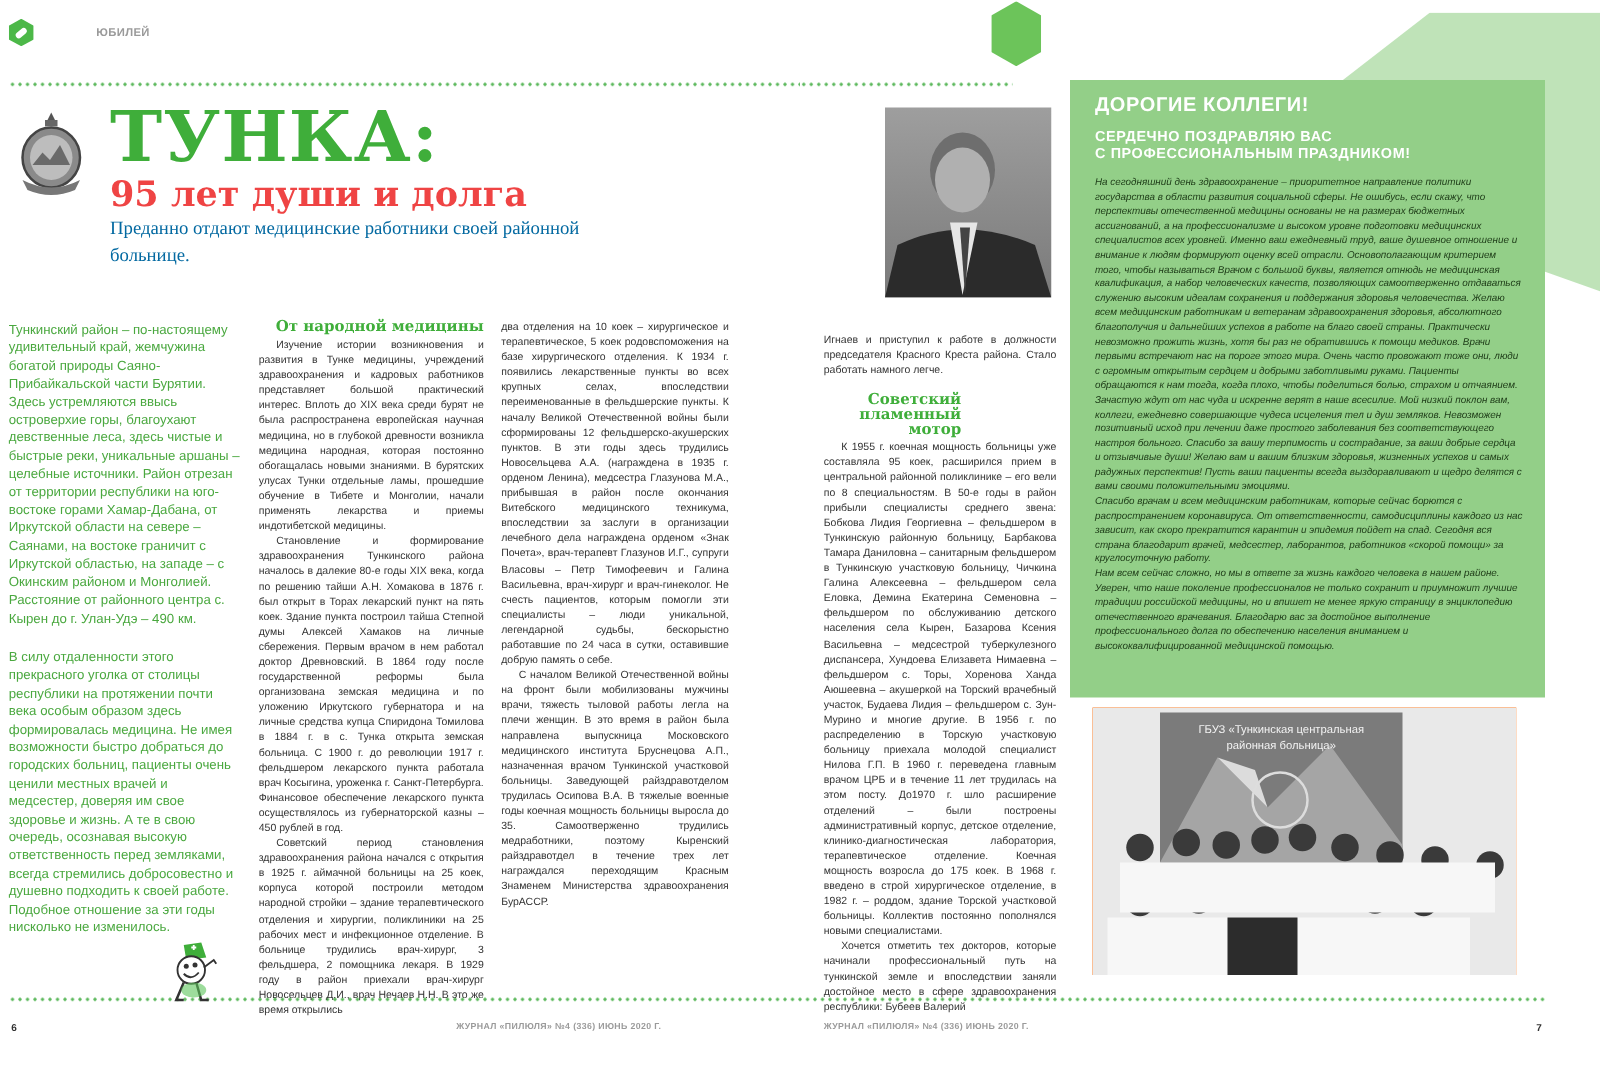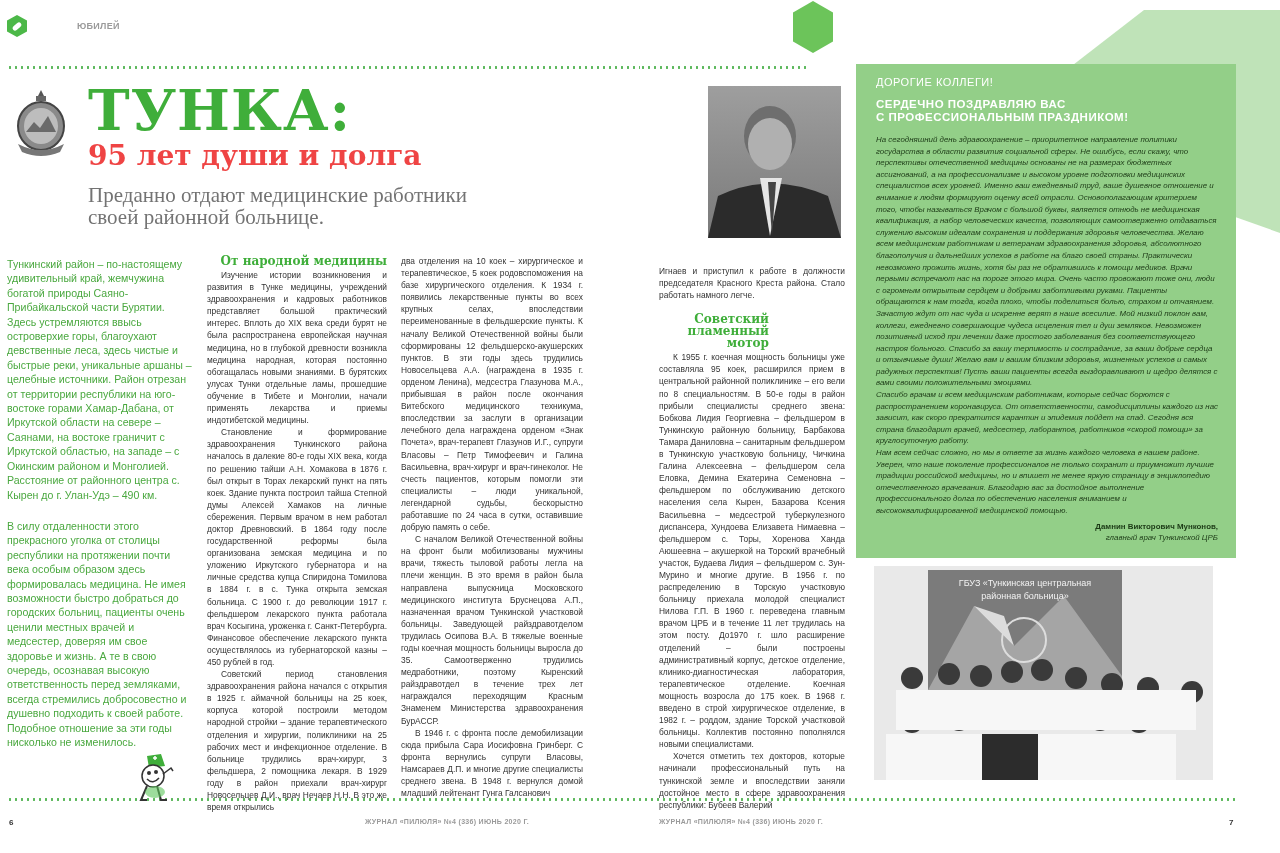--- a/index.html
+++ b/index.html
@@ -23,35 +23,35 @@
   .hex-bg { position: absolute; left: 1040px; top: 10px; width: 260px; height: 230px; background: #b8e0b0;
     clip-path: polygon(40% 0, 100% 0, 100% 100%, 0 60%, 0 35%); opacity: 0.9; }
 
   
   .emblem { position: absolute; left: 12px; top: 88px; width: 58px; height: 70px; }
 
   .title-main { position: absolute; left: 88px; top: 82px; font-family: "DejaVu Serif", serif;
     font-weight: bold; font-size: 56px; line-height: 56px; color: #3fae3a; letter-spacing: 1px; }
   .title-sub { position: absolute; left: 88px; top: 140px; font-family: "DejaVu Serif", serif;
     font-weight: bold; font-size: 28px; line-height: 32px; color: #ef4444; }
-  .lead { position: absolute; left: 88px; top: 184px; width: 380px; font-family: "Liberation Serif", serif;
-    font-size: 21px; line-height: 22px; color: #737373; }
+  .lead { position: absolute; left: 88px; top: 172px; width: 380px; font-family: "Liberation Serif", serif;
+    font-size: 15px; line-height: 22px; color: #0369a1; }
 
   .intro { position: absolute; left: 7px; width: 185px; font-size: 10.6px; line-height: 14.4px; color: #4aa83f; }
 
   .col { position: absolute; font-size: 8.4px; line-height: 12.1px; color: #333; text-align: justify; }
   .col p { text-indent: 14px; }
   .col p.noindent { text-indent: 0; }
   .col h3 { font-family: "DejaVu Serif", serif; font-weight: bold; color: #3fae3a; font-size: 12px; line-height: 12px; margin: 0 0 2px 0; text-align: right; }
 
   .portrait { position: absolute; left: 708px; top: 86px; width: 133px; height: 152px; background: linear-gradient(#9e9e9e, #7a7a7a); overflow: hidden; }
   .group-photo { position: absolute; left: 874px; top: 566px; width: 339px; height: 214px; background: #f97316; overflow: hidden; }
 
   .greeting-box { position: absolute; left: 856px; top: 64px; width: 380px; height: 494px; background: #93cf88; padding: 12px 18px 0 20px; }
-  .gb-h1 { font-size: 11px; font-weight: normal; color: #ffffff; letter-spacing: 0.5px; margin-bottom: 10px; }
+  .gb-h1 { font-size: 16px; font-weight: bold; color: #ffffff; letter-spacing: 0.5px; margin-bottom: 10px; }
   .gb-h2 { font-size: 11.5px; font-weight: bold; color: #ffffff; letter-spacing: 0.5px; line-height: 13px; margin-bottom: 10px; }
   .gb-body { font-size: 7.9px; line-height: 11.6px; color: #1c3a16; }
   .gb-body p { margin: 0; font-style: italic; }
   .gb-sign { text-align: right; font-size: 7.9px; line-height: 11.6px; color: #1c3a16; margin-top: 4px; }
   .gb-sign .name { font-weight: bold; }
   .gb-sign .role { font-style: italic; }
 
   .footer-num { position: absolute; top: 818px; font-size: 8px; font-weight: bold; color: #333; }
   .footer-mag { position: absolute; top: 818px; font-size: 7px; font-weight: bold; color: #9a9a9a; letter-spacing: 0.3px; }
   .mascot { position: absolute; left: 133px; top: 752px; width: 44px; height: 52px; }
@@ -104,21 +104,20 @@
 <div class="col" style="left:207px; top:255px; width:180px;">
   <h3>От народной медицины</h3>
   <p>Изучение истории возникновения и развития в Тунке медицины, учреждений здравоохранения и кадровых работников представляет большой практический интерес. Вплоть до XIX века среди бурят не была распространена европейская научная медицина, но в глубокой древности возникла медицина народная, которая постоянно обогащалась новыми знаниями. В бурятских улусах Тунки отдельные ламы, прошедшие обучение в Тибете и Монголии, начали применять лекарства и приемы индотибетской медицины.</p>
   <p>Становление и формирование здравоохранения Тункинского района началось в далекие 80-е годы XIX века, когда по решению тайши А.Н. Хомакова в 1876 г. был открыт в Торах лекарский пункт на пять коек. Здание пункта построил тайша Степной думы Алексей Хамаков на личные сбережения. Первым врачом в нем работал доктор Древновский. В 1864 году после государственной реформы была организована земская медицина и по уложению Иркутского губернатора и на личные средства купца Спиридона Томилова в 1884 г. в с. Тунка открыта земская больница. С 1900 г. до революции 1917 г. фельдшером лекарского пункта работала врач Косыгина, уроженка г. Санкт-Петербурга. Финансовое обеспечение лекарского пункта осуществлялось из губернаторской казны – 450 рублей в год.</p>
   <p>Советский период становления здравоохранения района начался с открытия в 1925 г. аймачной больницы на 25 коек, корпуса которой построили методом народной стройки – здание терапевтического отделения и хирургии, поликлиники на 25 рабочих мест и инфекционное отделение. В больнице трудились врач-хирург, 3 фельдшера, 2 помощника лекаря. В 1929 году в район приехали врач-хирург Новосельцев Д.И., врач Нечаев Н.Н. В это же время открылись</p>
 </div>
 
 <div class="col" style="left:401px; top:255px; width:182px;">
   <p class="noindent">два отделения на 10 коек – хирургическое и терапевтическое, 5 коек родовспоможения на базе хирургического отделения. К 1934 г. появились лекарственные пункты во всех крупных селах, впоследствии переименованные в фельдшерские пункты. К началу Великой Отечественной войны были сформированы 12 фельдшерско-акушерских пунктов. В эти годы здесь трудились Новосельцева А.А. (награждена в 1935 г. орденом Ленина), медсестра Глазунова М.А., прибывшая в район после окончания Витебского медицинского техникума, впоследствии за заслуги в организации лечебного дела награждена орденом «Знак Почета», врач-терапевт Глазунов И.Г., супруги Власовы – Петр Тимофеевич и Галина Васильевна, врач-хирург и врач-гинеколог. Не счесть пациентов, которым помогли эти специалисты – люди уникальной, легендарной судьбы, бескорыстно работавшие по 24 часа в сутки, оставившие добрую память о себе.</p>
   <p>С началом Великой Отечественной войны на фронт были мобилизованы мужчины врачи, тяжесть тыловой работы легла на плечи женщин. В это время в район была направлена выпускница Московского медицинского института Бруснецова А.П., назначенная врачом Тункинской участковой больницы. Заведующей райздравотделом трудилась Осипова В.А. В тяжелые военные годы коечная мощность больницы выросла до 35. Самоотверженно трудились медработники, поэтому Кыренский райздравотдел в течение трех лет награждался переходящим Красным Знаменем Министерства здравоохранения БурАССР.</p>
-  <p>В 1946 г. с фронта после демобилизации сюда прибыла Сара Иосифовна Гринберг. С фронта вернулись супруги Власовы, Намсараев Д.П. и многие другие специалисты среднего звена. В 1948 г. вернулся домой младший лейтенант Гунга Галсанович</p>
 </div>
 
 <div class="portrait">
   <svg viewBox="0 0 133 152" width="133" height="152">
     <ellipse cx="62" cy="50" rx="26" ry="30" fill="#6e6e6e"></ellipse>
     <ellipse cx="62" cy="58" rx="22" ry="26" fill="#b0b0b0"></ellipse>
     <path d="M0 152 L10 110 Q62 85 120 110 L133 152 Z" fill="#2b2b2b"></path>
     <path d="M52 92 L62 150 L74 92 Z" fill="#e6e6e6"></path>
     <path d="M60 96 L64 150 L68 96 Z" fill="#444"></path>
   </svg>
@@ -134,24 +133,20 @@
 <div class="greeting-box">
   <div class="gb-h1">ДОРОГИЕ КОЛЛЕГИ!</div>
   <div class="gb-h2">
     <div>СЕРДЕЧНО ПОЗДРАВЛЯЮ ВАС</div>
     <div>С ПРОФЕССИОНАЛЬНЫМ ПРАЗДНИКОМ!</div>
   </div>
   <div class="gb-body">
     <p>На сегодняшний день здравоохранение – приоритетное направление политики государства в области развития социальной сферы. Не ошибусь, если скажу, что перспективы отечественной медицины основаны не на размерах бюджетных ассигнований, а на профессионализме и высоком уровне подготовки медицинских специалистов всех уровней. Именно ваш ежедневный труд, ваше душевное отношение и внимание к людям формируют оценку всей отрасли. Основополагающим критерием того, чтобы называться Врачом с большой буквы, является отнюдь не медицинская квалификация, а набор человеческих качеств, позволяющих самоотверженно отдаваться служению высоким идеалам сохранения и поддержания здоровья человечества. Желаю всем медицинским работникам и ветеранам здравоохранения здоровья, абсолютного благополучия и дальнейших успехов в работе на благо своей страны. Практически невозможно прожить жизнь, хотя бы раз не обратившись к помощи медиков. Врачи первыми встречают нас на пороге этого мира. Очень часто провожают тоже они, люди с огромным открытым сердцем и добрыми заботливыми руками. Пациенты обращаются к нам тогда, когда плохо, чтобы поделиться болью, страхом и отчаянием. Зачастую ждут от нас чуда и искренне верят в наше всесилие. Мой низкий поклон вам, коллеги, ежедневно совершающие чудеса исцеления тел и душ земляков. Невозможен позитивный исход при лечении даже простого заболевания без соответствующего настроя больного. Спасибо за вашу терпимость и сострадание, за ваши добрые сердца и отзывчивые души! Желаю вам и вашим близким здоровья, жизненных успехов и самых радужных перспектив! Пусть ваши пациенты всегда выздоравливают и щедро делятся с вами своими положительными эмоциями.</p>
     <p>Спасибо врачам и всем медицинским работникам, которые сейчас борются с распространением коронавируса. От ответственности, самодисциплины каждого из нас зависит, как скоро прекратится карантин и эпидемия пойдет на спад. Сегодня вся страна благодарит врачей, медсестер, лаборантов, работников «скорой помощи» за круглосуточную работу.</p>
     <p>Нам всем сейчас сложно, но мы в ответе за жизнь каждого человека в нашем районе. Уверен, что наше поколение профессионалов не только сохранит и приумножит лучшие традиции российской медицины, но и впишет не менее яркую страницу в энциклопедию отечественного врачевания. Благодарю вас за достойное выполнение профессионального долга по обеспечению населения вниманием и высококвалифицированной медицинской помощью.</p>
-  </div>
-  <div class="gb-sign">
-    <div class="name">Дамнин Викторович Мунконов,</div>
-    <div class="role">главный врач Тункинской ЦРБ</div>
   </div>
 </div>
 
 <div class="group-photo">
   <svg viewBox="0 0 339 214" width="339" height="214">
     <rect x="0" y="0" width="339" height="214" fill="#e9e9e9"></rect>
     <rect x="54" y="4" width="194" height="120" fill="#7b7b7b"></rect>
     <path d="M54 124 L100 40 L140 80 L190 30 L248 110 L248 124 Z" fill="#a5a5a5"></path>
     <path d="M100 40 L120 60 L140 80 L130 50 Z" fill="#dcdcdc"></path>
     <circle cx="150" cy="74" r="22" fill="none" stroke="#ddd" stroke-width="2"></circle>

